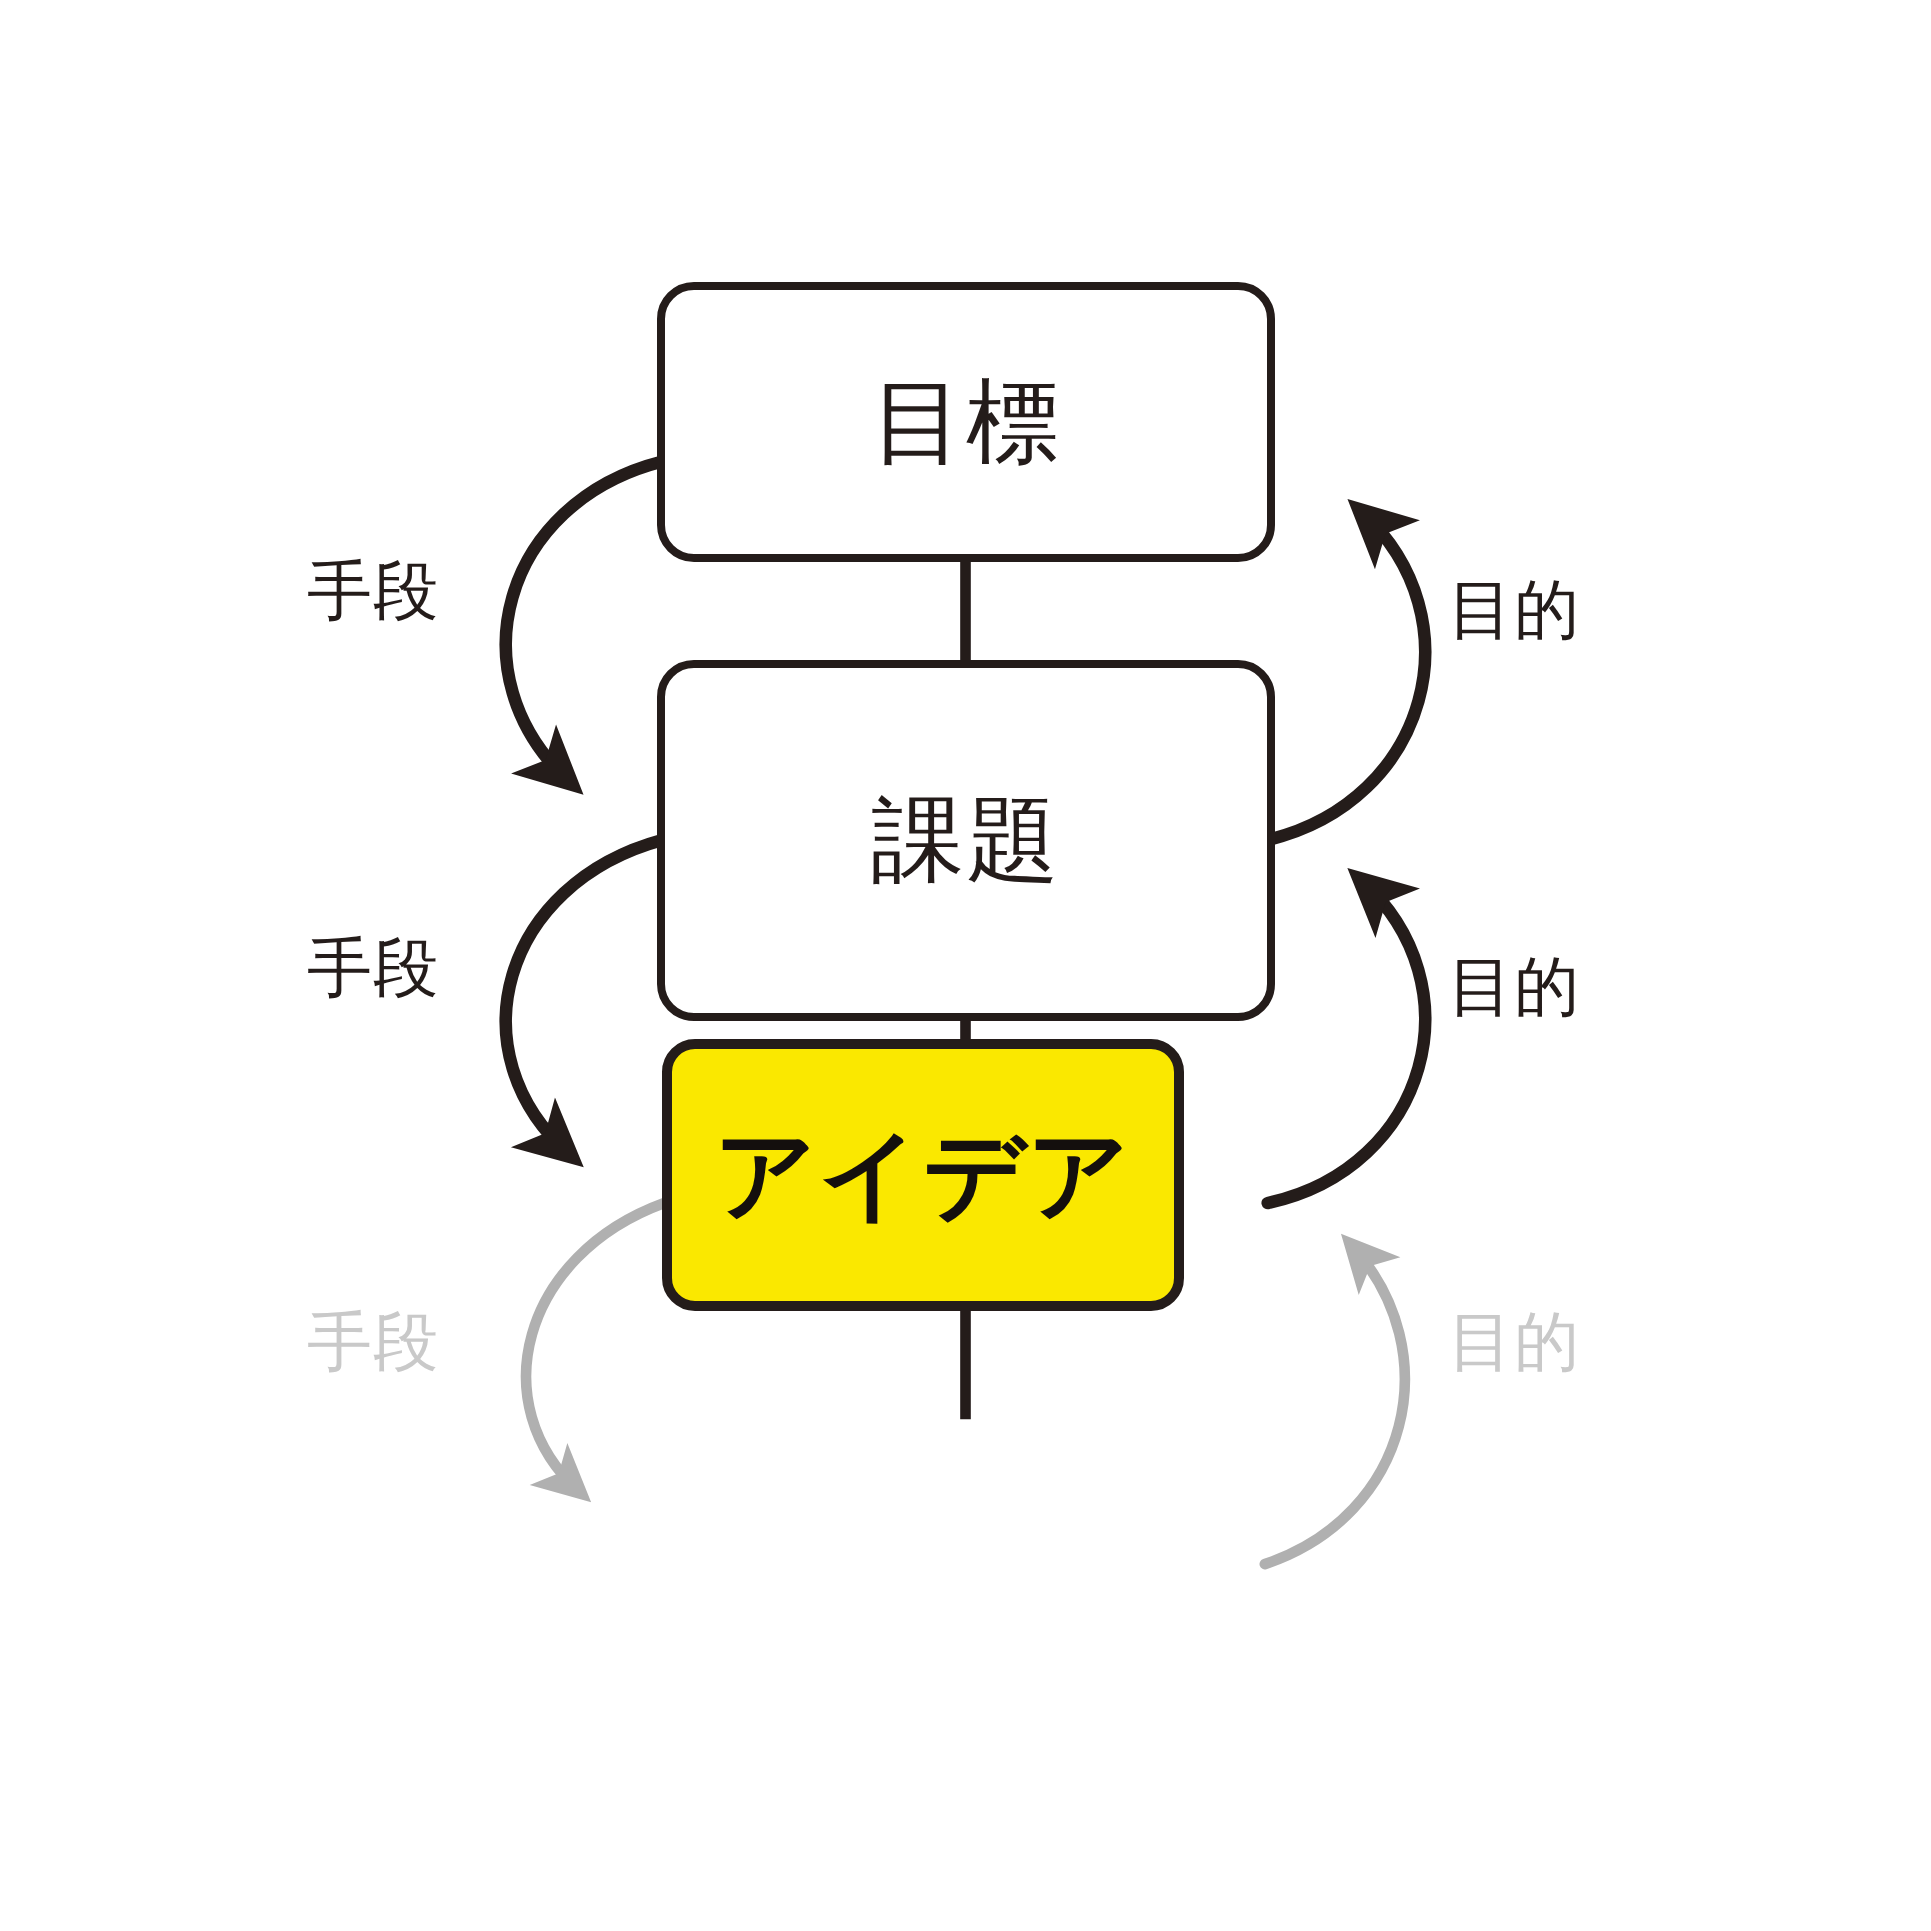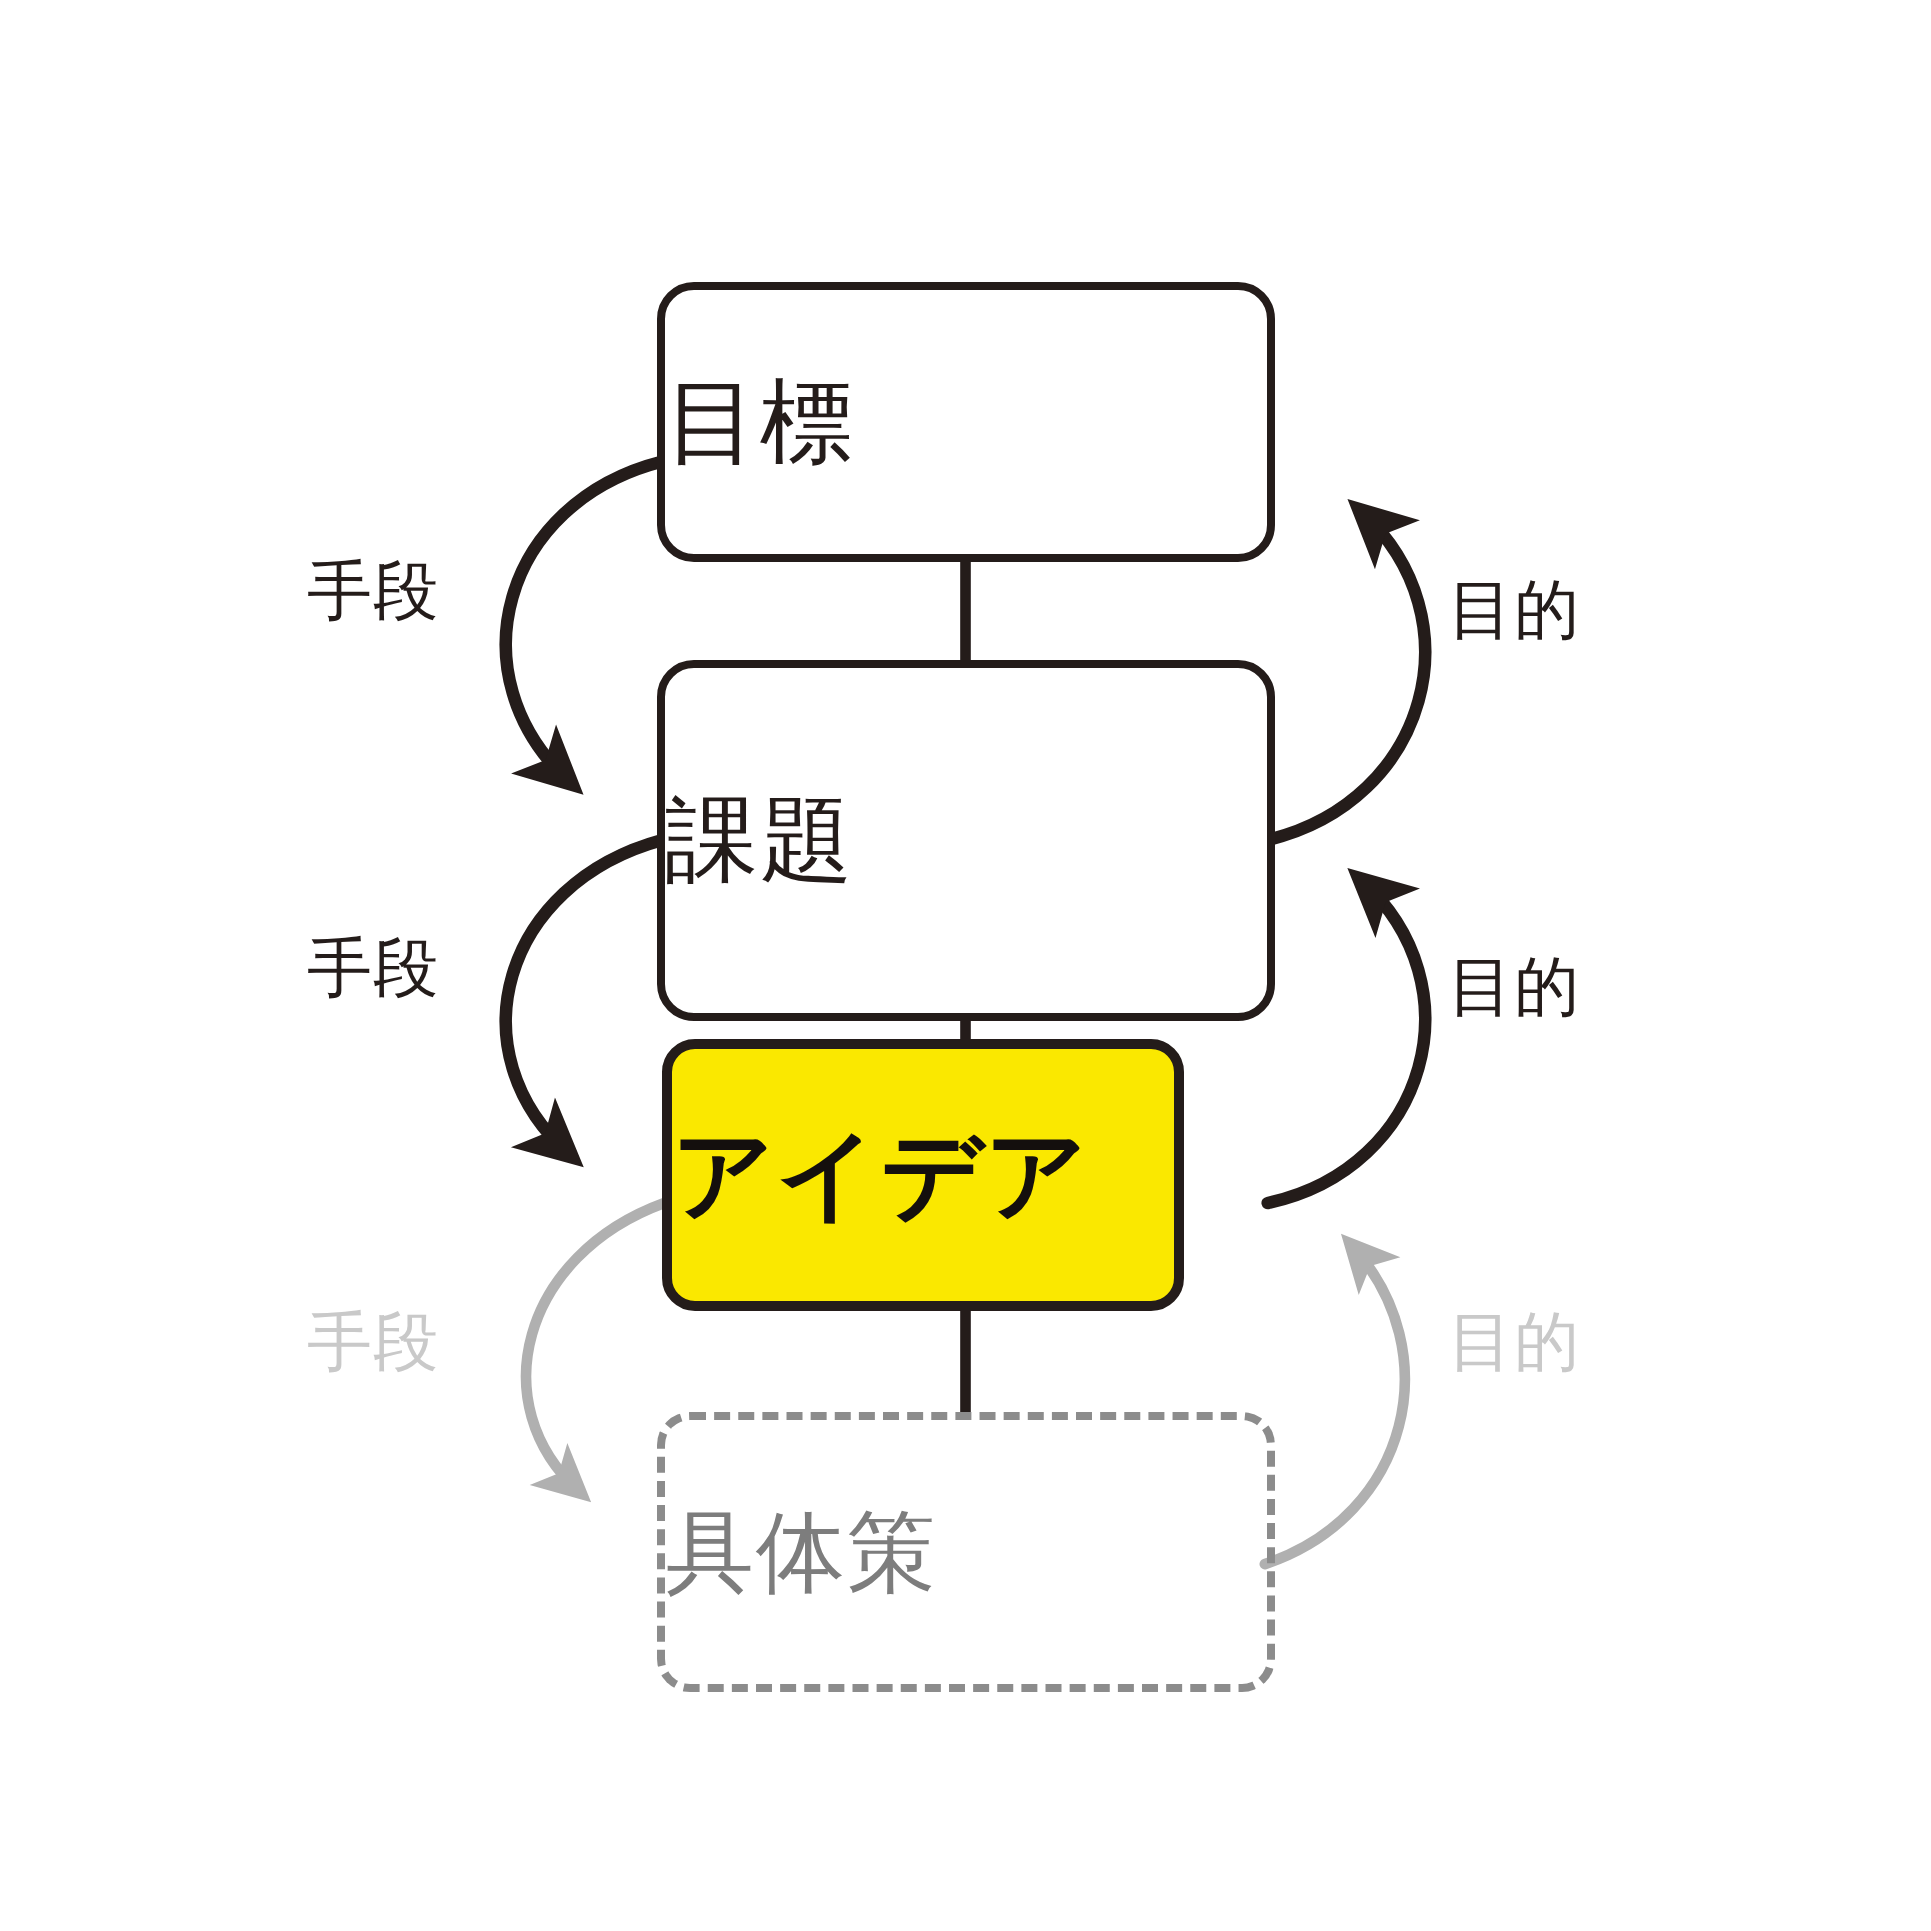--- a/index.html
+++ b/index.html
@@ -25,21 +25,21 @@
     top: 0;
     width: 1931px;
     height: 1931px;
   }
   
   .node {
     position: absolute;
     box-sizing: border-box;
     display: flex;
     align-items: center;
-    justify-content: flex-start;
+    justify-content: center;
     text-align: center;
     line-height: 1;
     letter-spacing: 0.02em;
   }
   .node-solid {
     background: #ffffff;
     border: 8.7px solid #241c1a;
     border-radius: 37px;
     color: #241c1a;
     font-weight: 500;
@@ -124,23 +124,20 @@
   </div>
 
   <div class="node node-solid" style="left:657px; top:660px; width:618px; height:361px;">
     <span>課題</span>
   </div>
 
   <div class="node node-highlight" style="left:662px; top:1039px; width:522px; height:272px;">
     <span>アイデア</span>
   </div>
 
-  <div class="node node-dashed" style="left:657px; top:1412px; width:618px; height:280px;">
-    <span>具体策</span>
-  </div>
 
   <div class="edge-label label-dark" style="left:307px; top:558px;">手段</div>
   <div class="edge-label label-dark" style="left:307px; top:935px;">手段</div>
   <div class="edge-label label-muted" style="left:307px; top:1309px;">手段</div>
 
   <div class="edge-label label-dark" style="left:1448px; top:577px;">目的</div>
   <div class="edge-label label-dark" style="left:1448px; top:954px;">目的</div>
   <div class="edge-label label-muted" style="left:1448px; top:1309px;">目的</div>
 
 </div>

